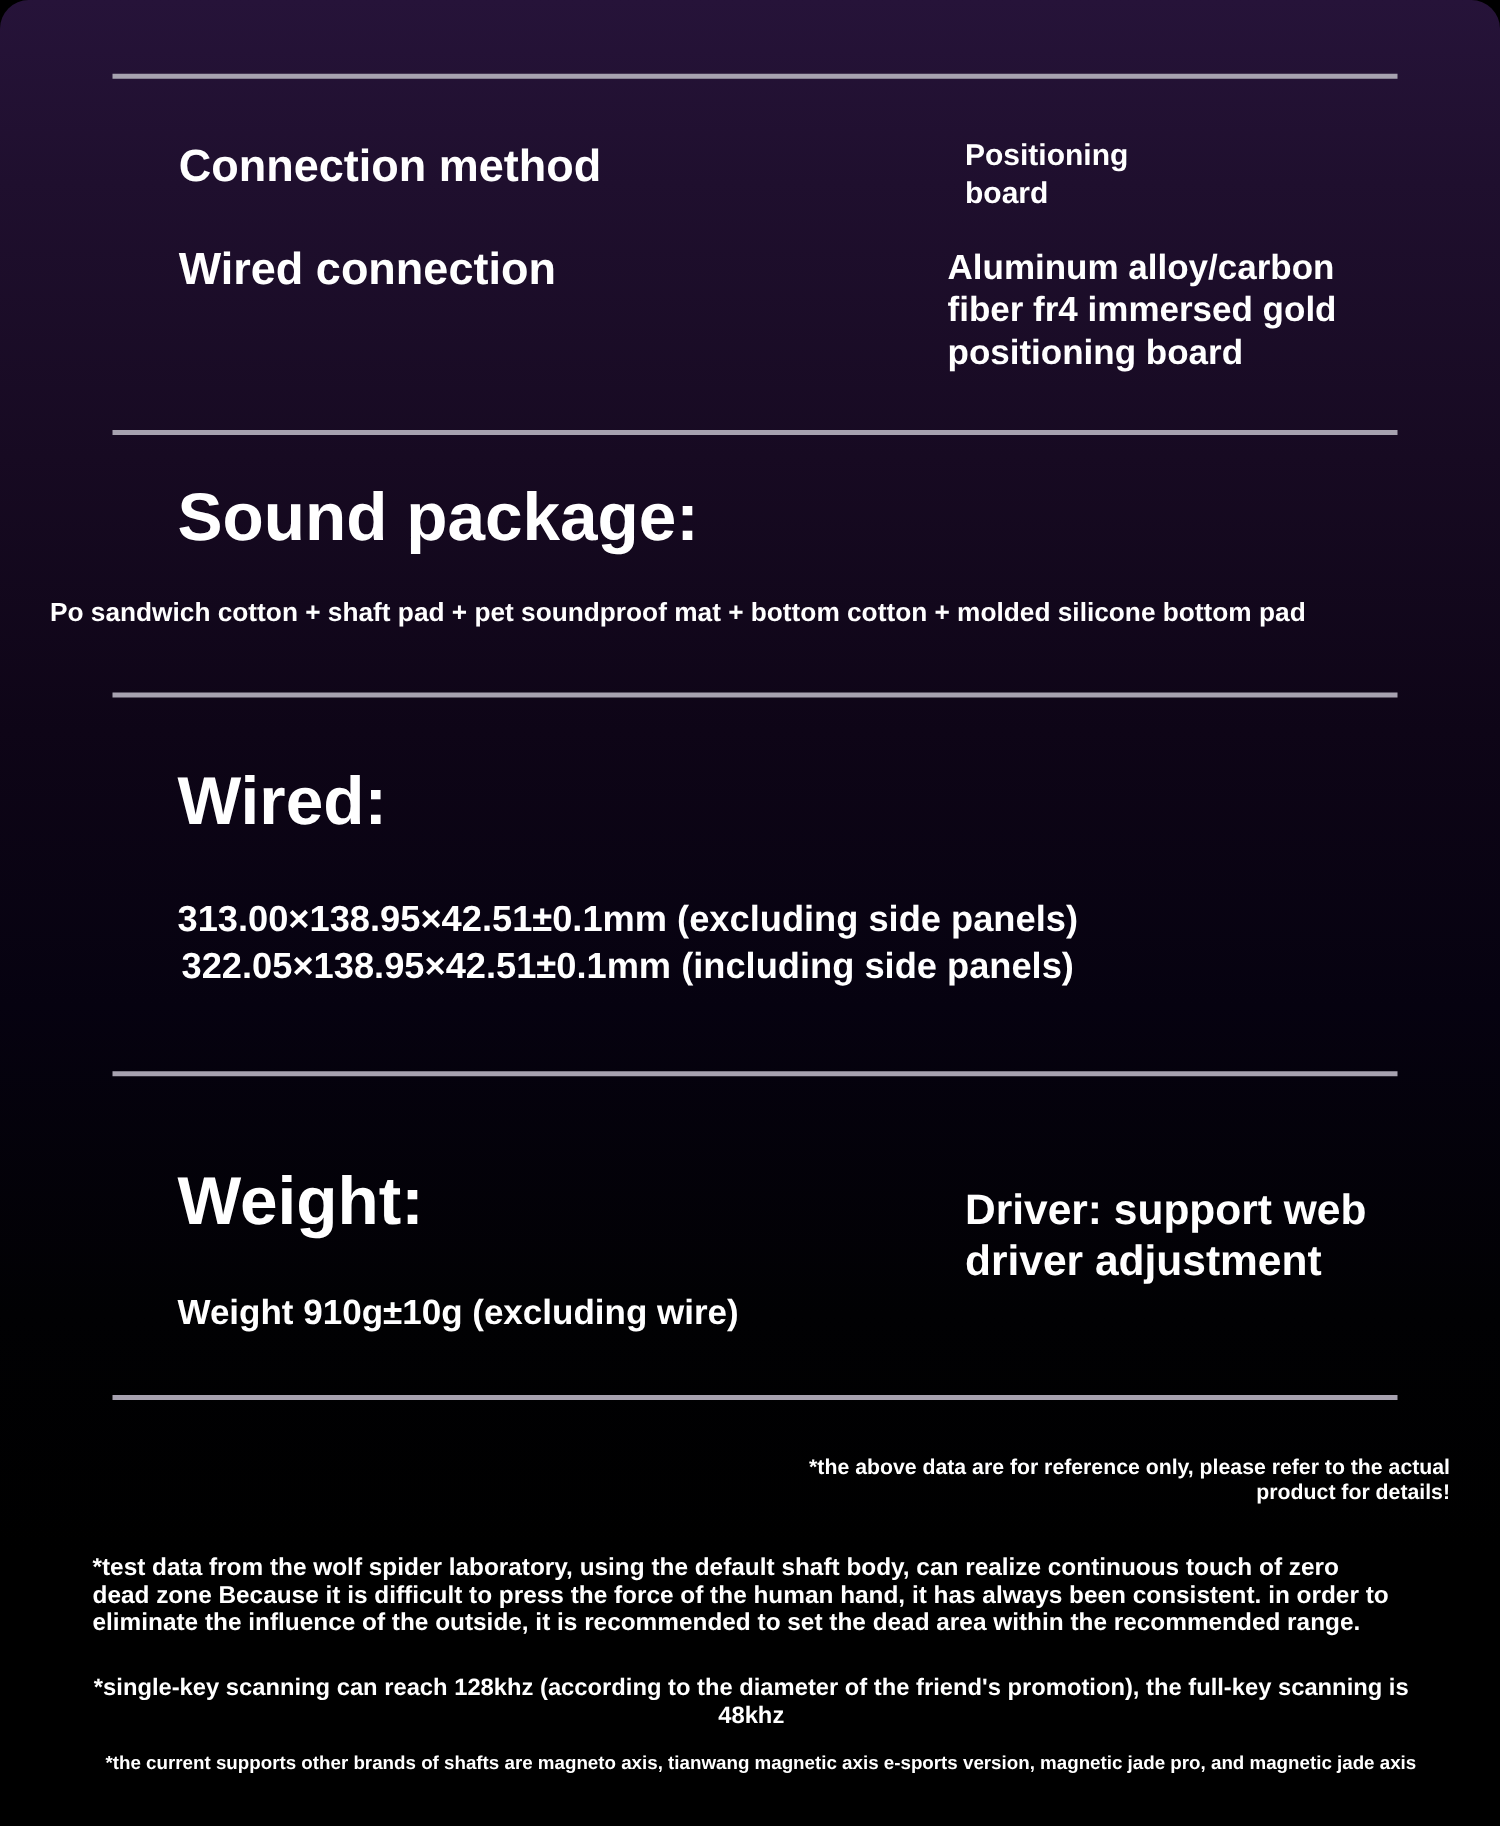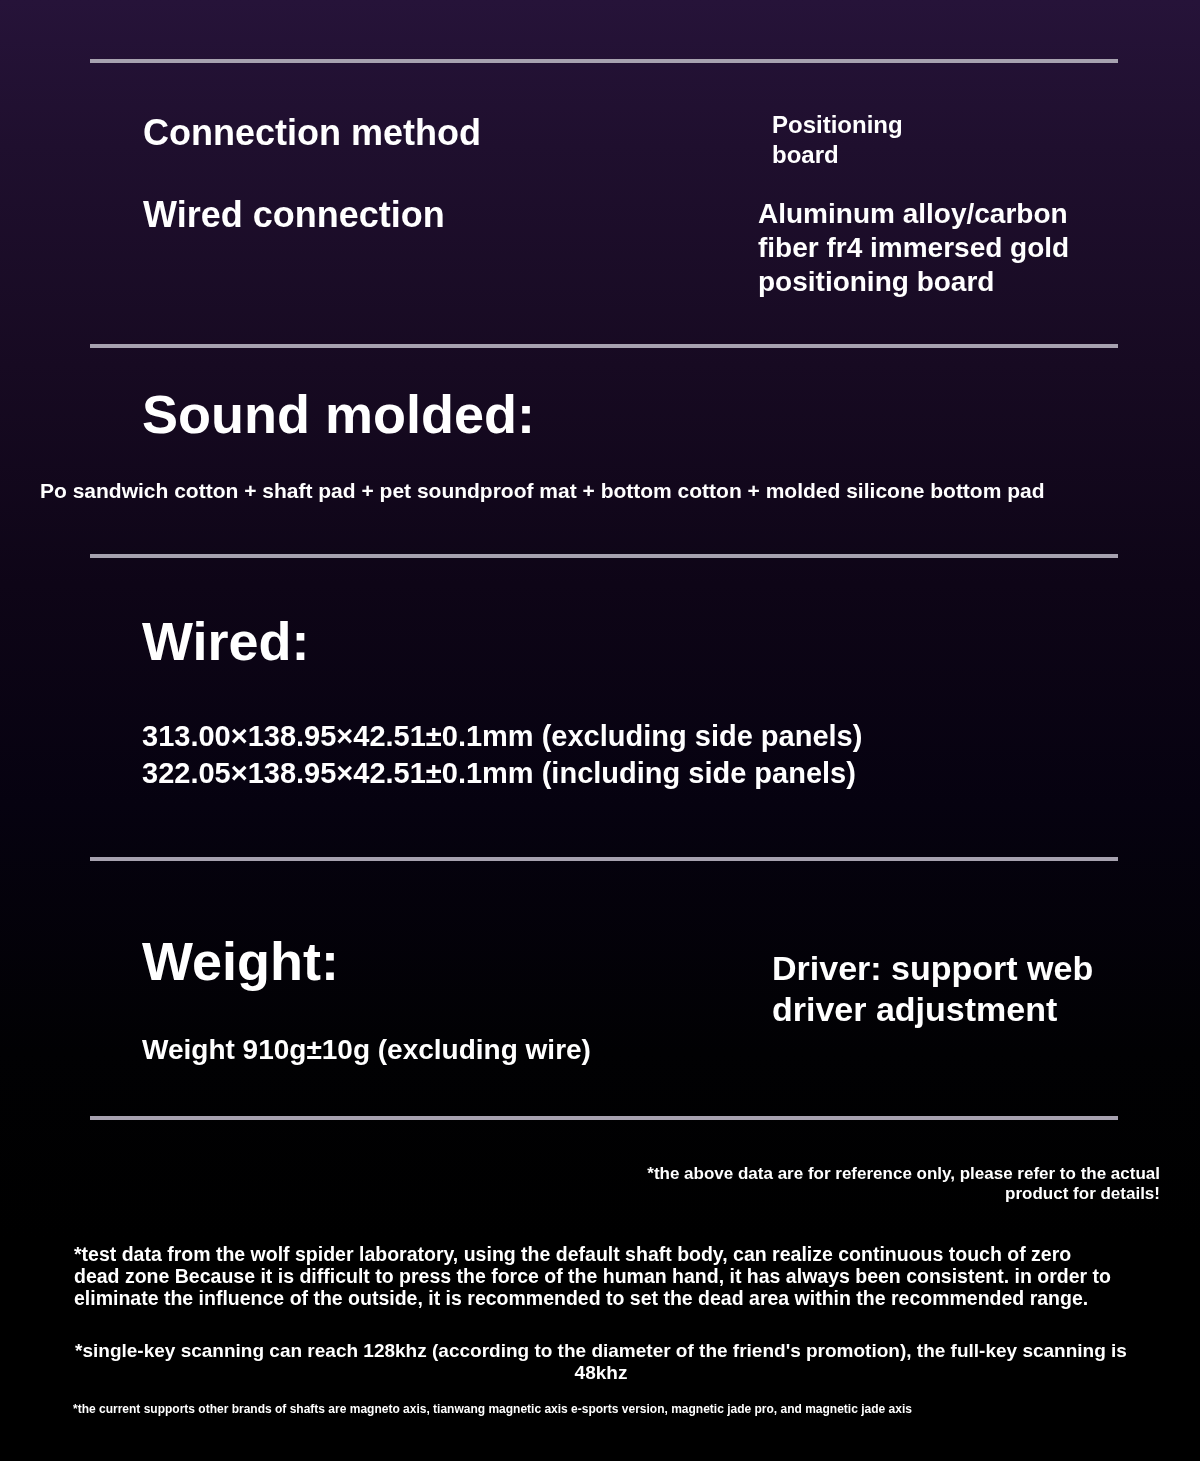--- a/index.html
+++ b/index.html
@@ -17,44 +17,45 @@
     color: #ffffff;
     background: linear-gradient(180deg,
       #261339 0%,
       #1f0f2e 10%,
       #170a22 25%,
       #0e0517 40%,
       #060210 55%,
       #010103 72%,
       #000000 85%,
       #000000 100%);
+    border-radius: 23px;
   }
   .divider {
     position: absolute;
     left: 90px;
     width: 1028px;
     height: 4px;
     background: #a7a2b0;
   }
   .txt {
     position: absolute;
     white-space: pre-line;
     line-height: 1.18;
   }
   .h-big   { font-size: 54px; letter-spacing: 0px; }
   .h-mid   { font-size: 36px; }
   .r-label { font-size: 24px; line-height: 1.25; }
   .r-val   { font-size: 28px; line-height: 1.22; }
-  .body-lg { font-size: 29px; line-height: 1.26; }
+  .body-lg { font-size: 29px; line-height: 1.26; text-align: center; }
   .body-md { font-size: 28px; }
   .body-sm { font-size: 21px; }
   .note    { font-size: 17px; line-height: 1.15; text-align: right; }
   .note2   { font-size: 19.5px; line-height: 1.13; }
   .note3   { font-size: 19px; text-align: center; }
-  .note4   { font-size: 12px; }
+  .note4   { font-size: 15px; text-align: right; }
 </style>
 </head>
 <body>
 
 <div class="page">
 
   <div class="divider" style="top:59px"></div>
 
   <div class="txt h-mid" style="left:143px; top:112px">Connection method</div>
 
@@ -62,21 +63,21 @@
 board</div>
 
   <div class="txt h-mid" style="left:143px; top:194px">Wired connection</div>
 
   <div class="txt r-val" style="left:758px; top:197px">Aluminum alloy/carbon
 fiber fr4 immersed gold
 positioning board</div>
 
   <div class="divider" style="top:344px"></div>
 
-  <div class="txt h-big" style="left:142px; top:383px">Sound molded:</div>
+  <div class="txt h-big" style="left:142px; top:383px">Sound package:</div>
 
   <div class="txt body-sm" style="left:40px; top:479px">Po sandwich cotton + shaft pad + pet soundproof mat + bottom cotton + molded silicone bottom pad</div>
 
   <div class="divider" style="top:554px"></div>
 
   <div class="txt h-big" style="left:142px; top:610px">Wired:</div>
 
   <div class="txt body-lg" style="left:142px; top:718px">313.00×138.95×42.51±0.1mm (excluding side panels)
 322.05×138.95×42.51±0.1mm (including side panels)</div>
 

